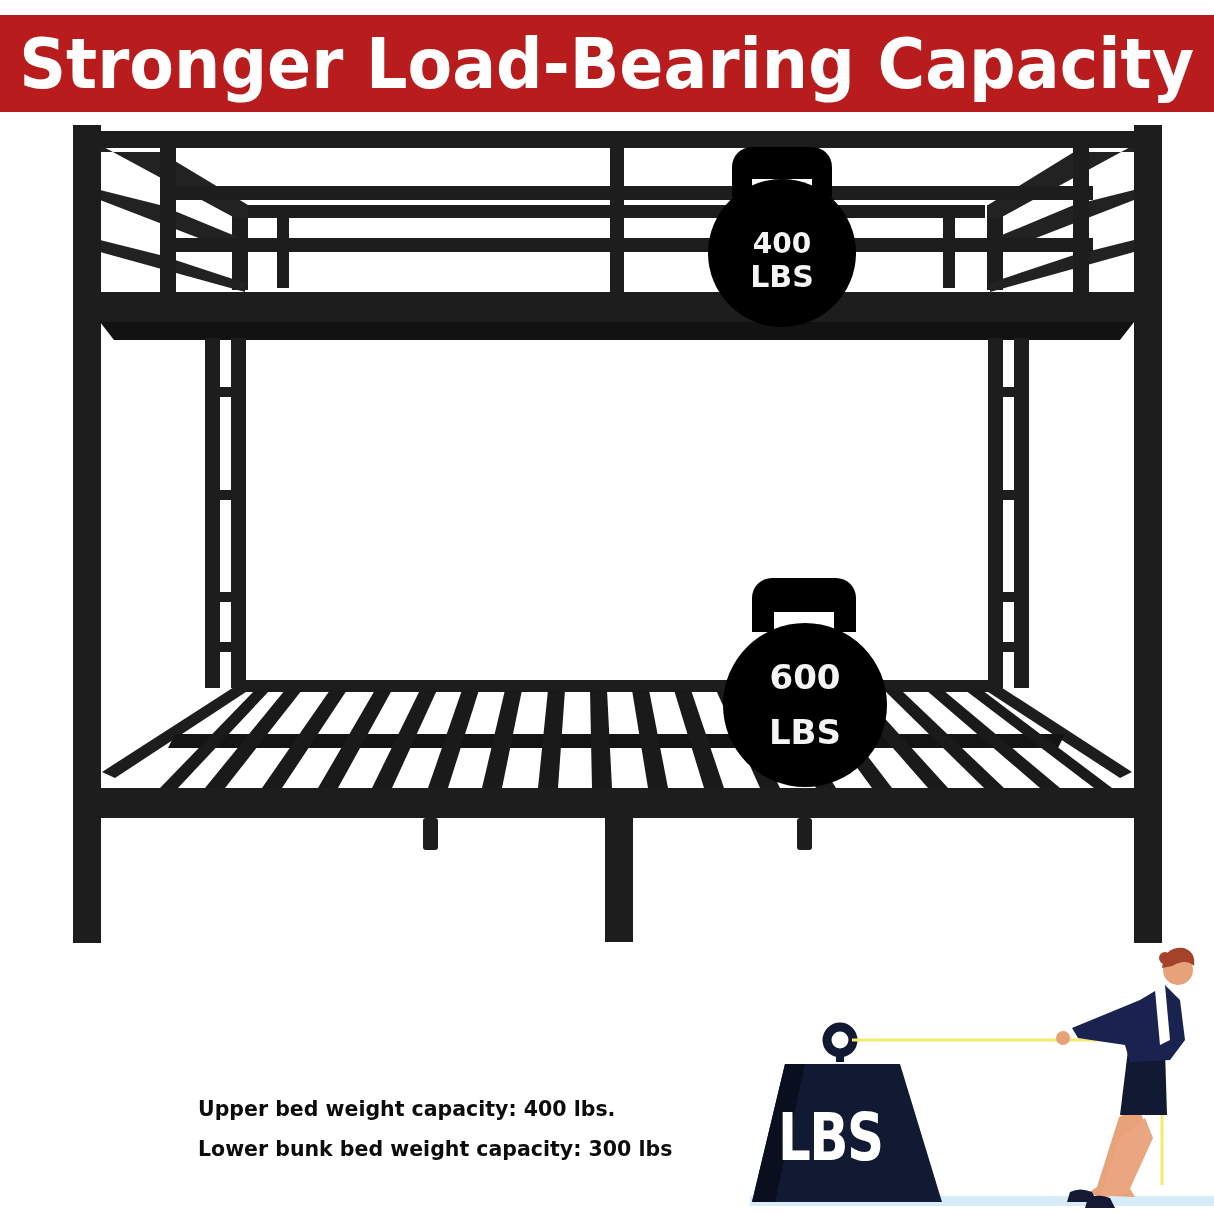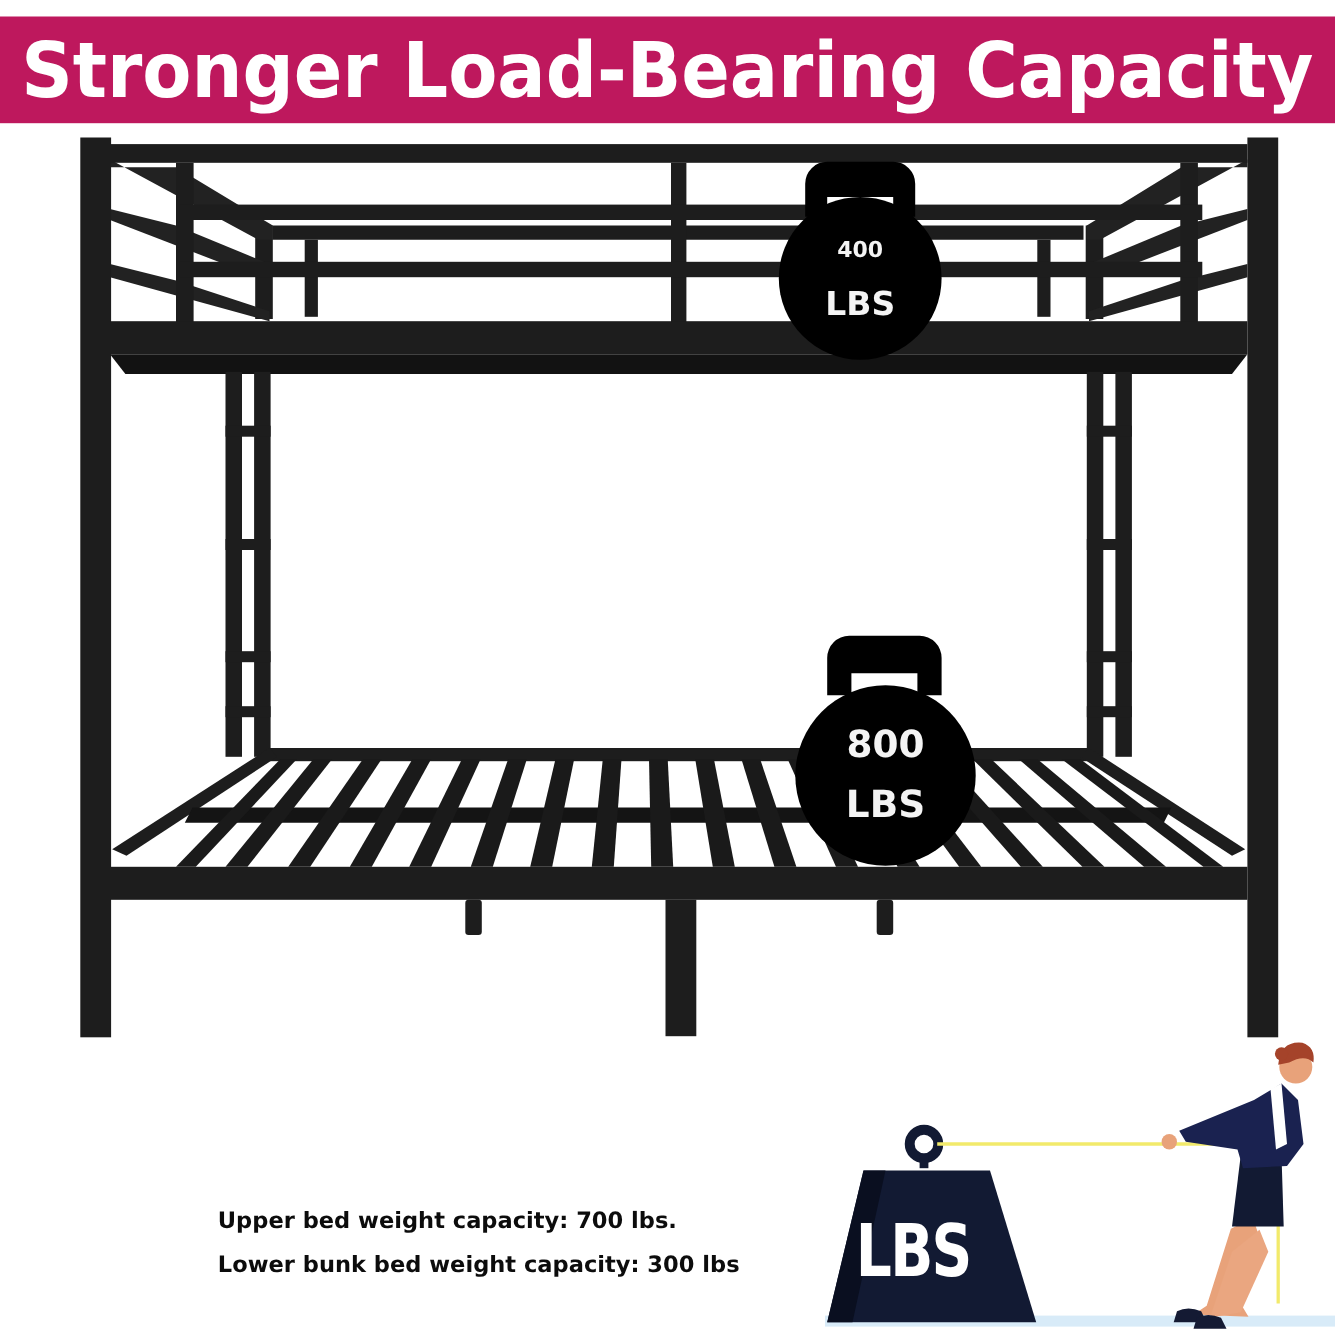--- a/index.html
+++ b/index.html
@@ -1,19 +1,19 @@
 <!DOCTYPE html>
 <html><head>
 <meta charset="utf-8">
 <style>
   html, body { margin: 0; padding: 0; background: #ffffff; }
   body { width: 1214px; height: 1214px; position: relative; overflow: hidden; font-family: "DejaVu Sans", sans-serif; }
   .banner {
     position: absolute; left: 0; top: 15px; width: 1214px; height: 97px;
-    background: #be185d; display: flex; align-items: center; justify-content: center;
+    background: #b91c1c; display: flex; align-items: center; justify-content: center;
   }
   .banner-title {
     color: #ffffff; font-family: "DejaVu Sans", sans-serif; font-weight: bold;
     font-size: 70px; letter-spacing: 0px; white-space: nowrap; line-height: 1;
     transform: scaleX(0.93); transform-origin: center;
   }
   .illustration { position: absolute; left: 0; top: 0; width: 1214px; height: 1214px; }
   .kb-label {
     position: absolute; color: #f4f4f4; font-family: "DejaVu Sans", sans-serif; font-weight: bold;
     text-align: center; line-height: 1;
@@ -149,22 +149,22 @@
     <polygon points="1128,1050 1165,1050 1167,1115 1120,1115" fill="#121a33"></polygon>
     <polygon points="1072,1028 1140,1000 1165,985 1180,1000 1185,1040 1170,1060 1130,1062 1125,1045 1078,1038" fill="#1a2250"></polygon>
     <polygon points="1155,990 1165,985 1170,1040 1160,1045" fill="#ffffff"></polygon>
     <circle cx="1063" cy="1038" r="7" fill="#e8a27a"></circle>
     <circle cx="1178" cy="970" r="15" fill="#e8a27a"></circle>
     <path d="M1162,968 q2,-22 22,-20 q12,4 10,18 q-8,-8 -22,0 z" fill="#a5432a"></path>
     <circle cx="1165" cy="958" r="6" fill="#a5432a"></circle>
   </g>
 </svg>
 
-<div class="kb-label" style="left:727px; top:217px; width:110px; font-size:20px;">400</div>
+<div class="kb-label" style="left:727px; top:230px; width:110px; font-size:28px;">400</div>
 <div class="kb-label" style="left:727px; top:262px; width:110px; font-size:30px;">LBS</div>
 
-<div class="kb-label" style="left:745px; top:660px; width:120px; font-size:34px;">800</div>
+<div class="kb-label" style="left:745px; top:660px; width:120px; font-size:34px;">600</div>
 <div class="kb-label" style="left:745px; top:715px; width:120px; font-size:34px;">LBS</div>
 
 <div class="lbs-text" style="left:778px; top:1105px;">LBS</div>
 
-<div class="spec" style="top:1097px;">Upper bed weight capacity: 700 lbs.</div>
+<div class="spec" style="top:1097px;">Upper bed weight capacity: 400 lbs.</div>
 <div class="spec" style="top:1137px;">Lower bunk bed weight capacity: 300 lbs</div>
 
 </body></html>

